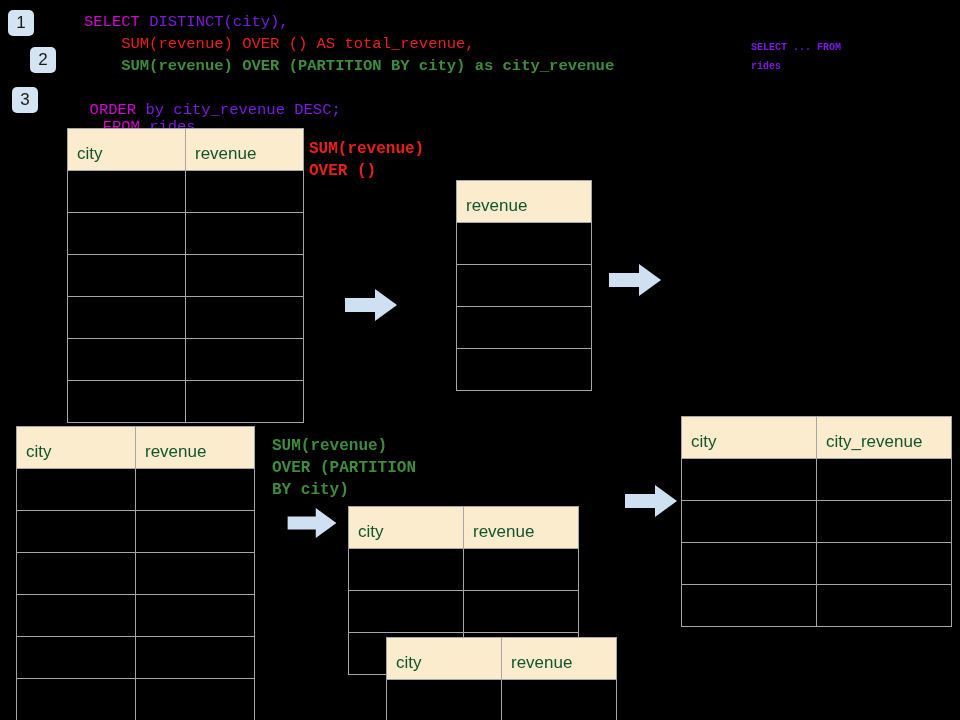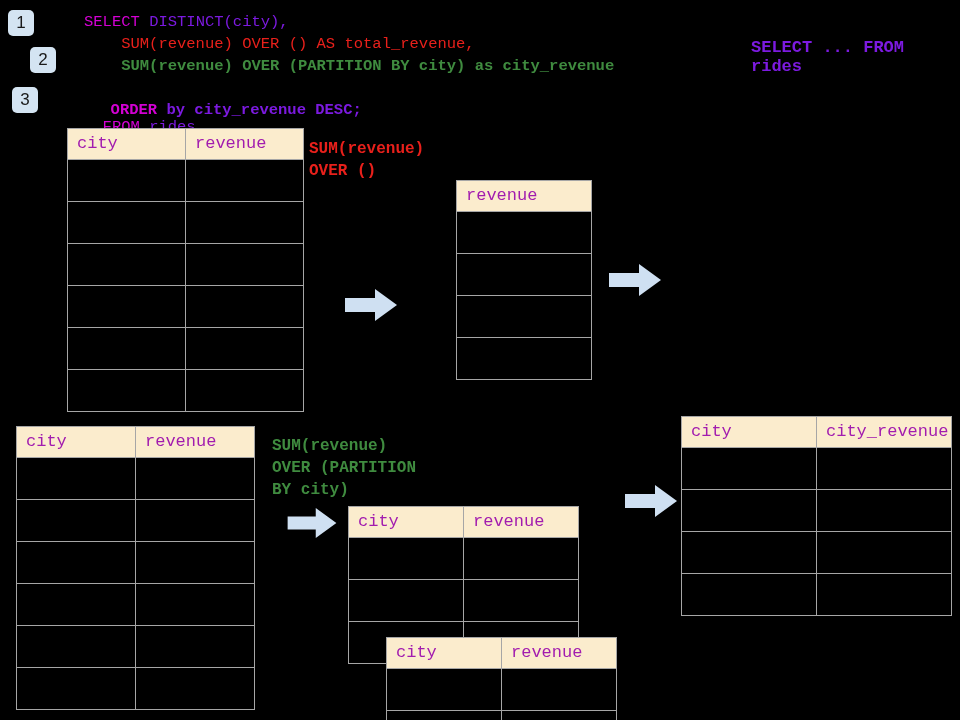--- a/index.html
+++ b/index.html
@@ -41,21 +41,21 @@
     letter-spacing: 0px;
   }
   .c-magenta { color: #d400d4; }
   .c-violet  { color: #7c1ae0; }
   .c-red     { color: #e8201b; }
   .c-green   { color: #3f8b3f; font-weight: bold; }
 
   .sidenote {
     position: absolute;
     font-family: "Liberation Mono", monospace;
-    font-size: 17px;
+    font-size: 10px;
     line-height: 19px;
     white-space: pre;
     color: #7c1ae0;
     font-weight: bold;
   }
 
   
   .annot {
     position: absolute;
     font-family: "Liberation Mono", monospace;
@@ -74,26 +74,26 @@
     table-layout: fixed;
     background: #000000;
   }
   .tbl th, .tbl td {
     border: 1px solid #a6a6a6;
     padding: 0;
     margin: 0;
   }
   .tbl th {
     background: #fbeccd;
-    color: #a21caf;
-    font-family: Liberation Mono, monospace;
+    color: #14532d;
+    font-family: Liberation Sans, sans-serif;
     font-size: 17px;
     font-weight: normal;
     text-align: left;
-    padding: 5px 0 6px 9px;
+    padding: 15px 0 6px 9px;
     height: 26px;
     box-sizing: border-box;
   }
   .tbl td {
     background: #000000;
     height: 41px;
   }
 
   
   .arrow {
@@ -111,21 +111,21 @@
   <div class="badge" style="left:12px; top:87px;">3</div>
 
   <div class="code c-red" style="left:84px; top:33px;">    SUM(revenue) OVER () AS total_revenue,</div>
 
   <div class="code" style="left:84px; top:11px;"><span class="c-magenta">SELECT </span><span class="c-violet">DISTINCT(city),</span></div>
 
   <div class="code c-green" style="left:84px; top:55px;">    SUM(revenue) OVER (PARTITION BY city) as city_revenue</div>
 
   <div class="code" style="left:84px; top:80px;margin-top:36px;"><span class="c-magenta">  FROM </span><span class="c-violet">rides</span></div>
 
-  <div class="code" style="left:92px; top:99px;font-weight:bold;"><span class="c-magenta">  ORDER </span><span class="c-violet">by city_revenue DESC;</span></div>
+  <div class="code" style="left:71px; top:99px;"><span class="c-magenta">  ORDER </span><span class="c-violet">by city_revenue DESC;</span></div>
 
   <div class="sidenote" style="left:751px; top:38px;">SELECT ... FROM
 rides</div>
 
   <div class="annot red" style="left:309px; top:138px;">SUM(revenue)
 OVER ()</div>
 
   <div class="annot green" style="left:272px; top:435px;">SUM(revenue)
 OVER (PARTITION
 BY city)</div>

